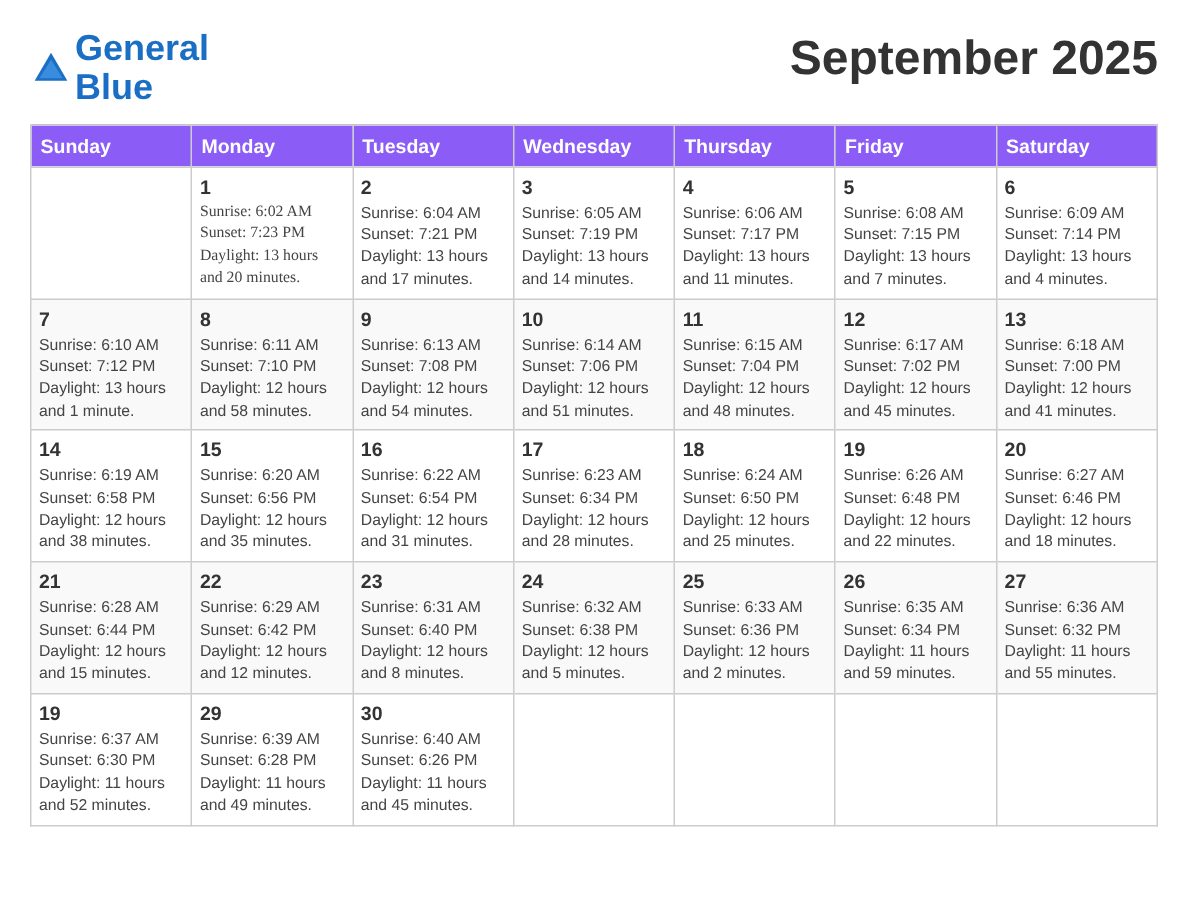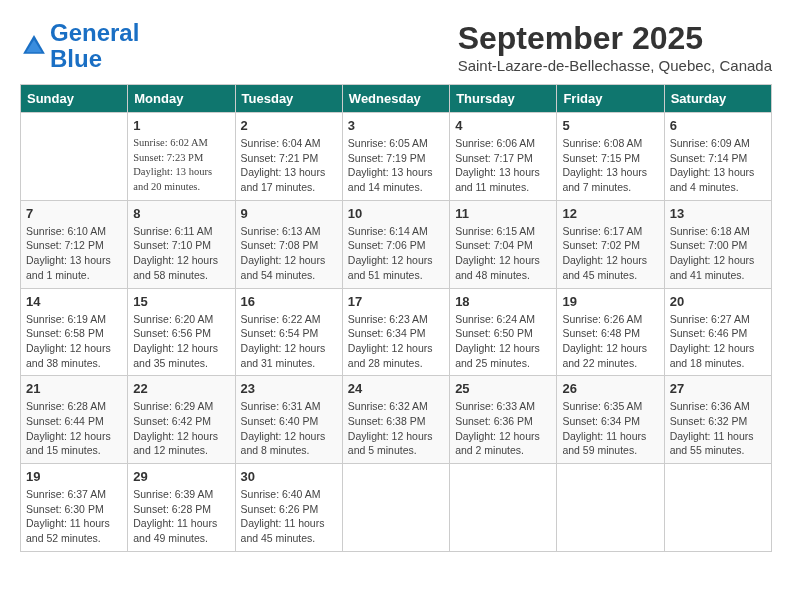--- a/index.html
+++ b/index.html
@@ -24,37 +24,38 @@
     }
     .logo-text span {
       color: #1a6fc4;
     }
     .logo-icon {
       width: 28px;
       height: 28px;
       margin-right: 2px;
     }
     .title-block {
+      text-align: right;
     }
     .month-title {
       font-size: 32px;
       font-weight: bold;
       color: #333;
     }
     .subtitle {
       font-size: 15px;
       color: #444;
     }
     table {
       width: 100%;
       border-collapse: collapse;
       font-size: 11px;
     }
     thead tr th {
-      background-color: #0f766e;
+      background-color: #8b5cf6;
       color: #fff;
       text-align: left;
       padding: 6px 6px;
       font-size: 13px;
       font-weight: bold;
       border: 1px solid #ccc;
     }
     tbody tr td {
       border: 1px solid #ccc;
       vertical-align: top;
@@ -99,21 +100,20 @@
     <div class="logo-line">
       <svg class="logo-icon" viewBox="0 0 36 36" xmlns="http://www.w3.org/2000/svg">
         <polygon points="18,4 32,28 4,28" fill="#1a6fc4"></polygon>
         <polygon points="18,10 28,26 8,26" fill="#5aabf7" opacity="0.5"></polygon>
       </svg>
       <span class="logo-text"><span>General</span><br><span style="color:#1a6fc4;">Blue</span></span>
     </div>
   </div>
   <div class="title-block">
     <div class="month-title">September 2025</div>
-    <div class="subtitle">Saint-Lazare-de-Bellechasse, Quebec, Canada</div>
   </div>
 </div>
 
 <table>
   <thead>
     <tr>
     <th>Sunday</th>
         <th>Monday</th>
         <th>Tuesday</th>
         <th>Wednesday</th>

